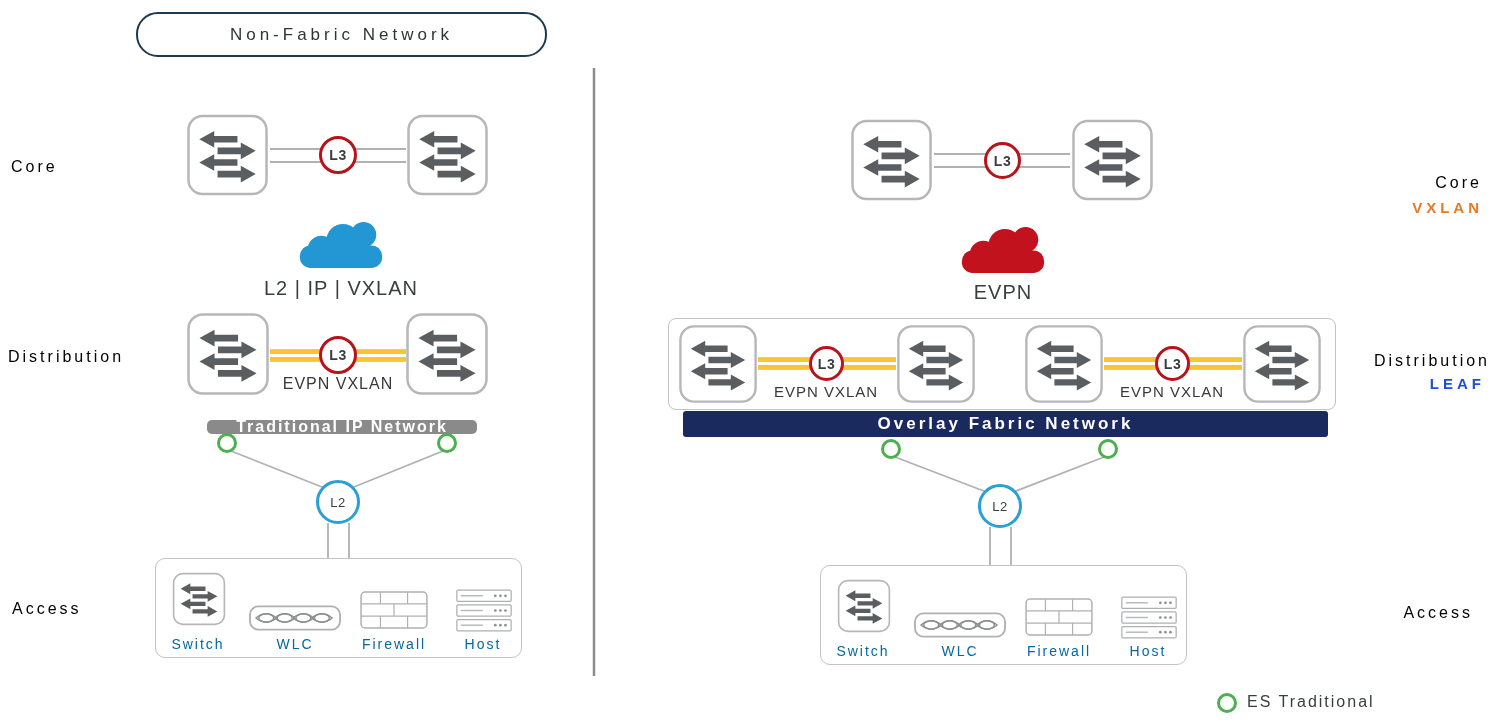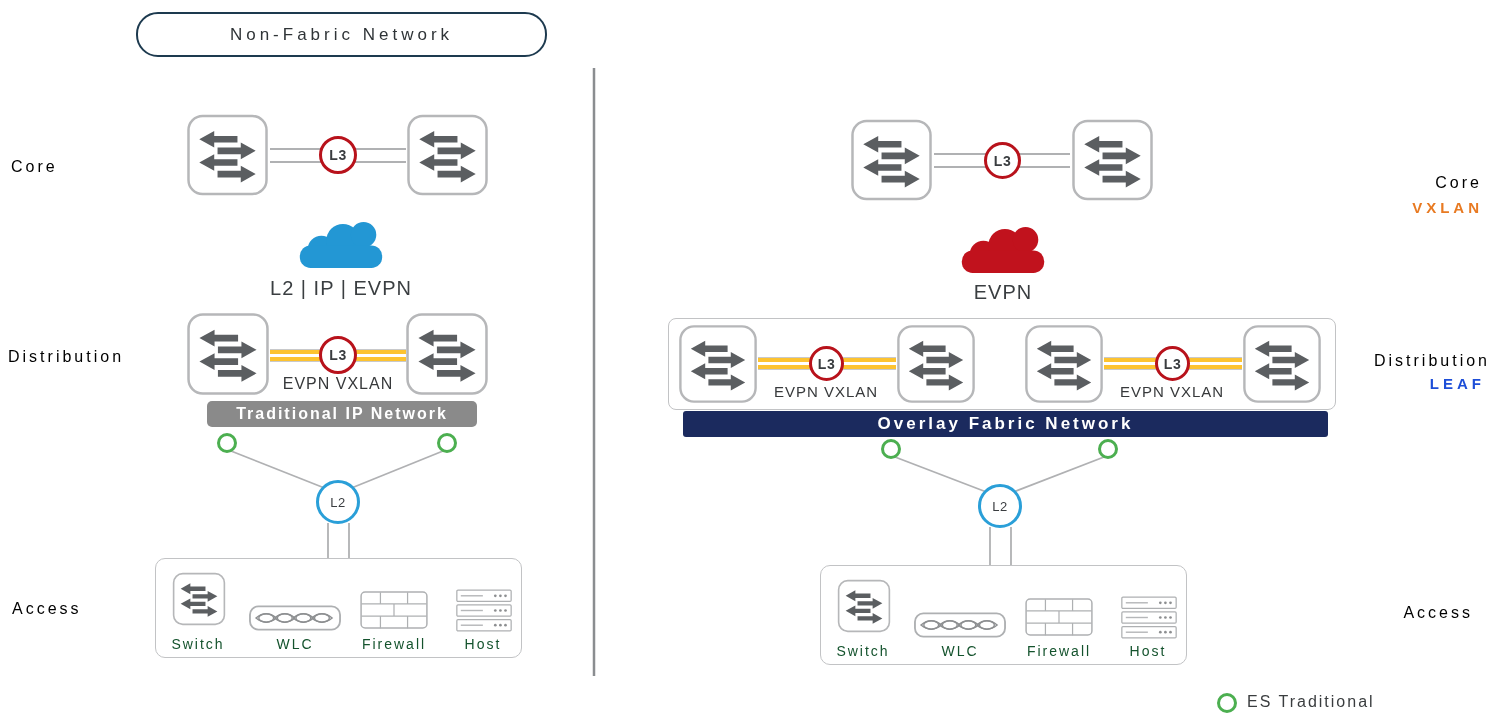--- a/index.html
+++ b/index.html
@@ -29,21 +29,21 @@
   .graybar{background:#8a8a8a;border-radius:5px;color:#fff;font-weight:bold;
            font-size:16px;letter-spacing:2px;display:flex;align-items:center;justify-content:center;}
   .navybar{background:#1b2a5e;border-radius:3px;color:#fff;font-weight:bold;
            font-size:17px;letter-spacing:3px;display:flex;align-items:center;justify-content:center;}
   .cloud-blue{color:#2397d4;}
   .cloud-red{color:#c1121d;}
   .cloudcap{font-size:20px;letter-spacing:1px;color:#3a3e41;text-align:center;}
   .evpncap{font-size:16px;letter-spacing:1px;color:#37393b;text-align:center;white-space:nowrap;}
   .accbox{border:1.5px solid #c2c3c5;border-radius:10px;background:#fff;box-sizing:border-box;}
   .podbox{border:1.5px solid #c2c3c5;border-radius:8px;background:#fff;box-sizing:border-box;}
-  .acclabel{font-size:14px;letter-spacing:2px;color:#14532d;text-align:center;white-space:nowrap;}
+  .acclabel{font-size:14px;letter-spacing:2px;color:#0369a1;text-align:center;white-space:nowrap;}
   .legendtext{font-size:16px;letter-spacing:2px;color:#3a3d3f;white-space:nowrap;}
   .icon svg{display:block;width:100%;height:100%;}
 </style>
 </head>
 <body>
 
 <div class="canvas">
 
   <svg width="0" height="0" style="position:absolute">
     <defs>
@@ -162,39 +162,39 @@
     </div>
   <div class="abs lcirc l3" style="left:319px;top:136px;width:38px;height:38px;">
     <span>L3</span>
     </div>
 
   <div class="abs icon cloud-blue" style="left:292px;top:216px;width:98px;height:53px;">
       <svg>
         <use href="#sym-cloud"></use>
       </svg>
     </div>
-  <div class="abs cloudcap" style="left:241px;top:277px;width:200px;">L2 | IP | EVPN</div>
+  <div class="abs cloudcap" style="left:241px;top:277px;width:200px;">L2 | IP | VXLAN</div>
 
   <div class="abs node" style="left:186px;top:312px;width:84px;height:84px;">
     <svg>
         <use href="#sym-switch"></use>
       </svg>
     </div>
   <div class="abs node" style="left:405px;top:312px;width:84px;height:84px;">
     <svg>
         <use href="#sym-switch"></use>
       </svg>
     </div>
   <div class="abs band" style="left:270px;top:349px;width:136px;"></div>
   <div class="abs lcirc l3" style="left:319px;top:336px;width:38px;height:38px;">
     <span>L3</span>
     </div>
   <div class="abs evpncap" style="left:258px;top:375px;width:160px;">EVPN VXLAN</div>
 
-  <div class="abs graybar" style="left:207px;top:401px;width:270px;height:26px;">
+  <div class="abs graybar" style="left:207px;top:420px;width:270px;height:14px;">
     <span>Traditional IP Network</span>
     </div>
 
   <div class="abs gdot" style="left:217px;top:433px;"></div>
   <div class="abs gdot" style="left:437px;top:433px;"></div>
   <div class="abs lcirc l2" style="left:316px;top:480px;width:44px;height:44px;">
     <span>L2</span>
     </div>
 
   <div class="abs accbox" style="left:155px;top:558px;width:367px;height:100px;"></div>

